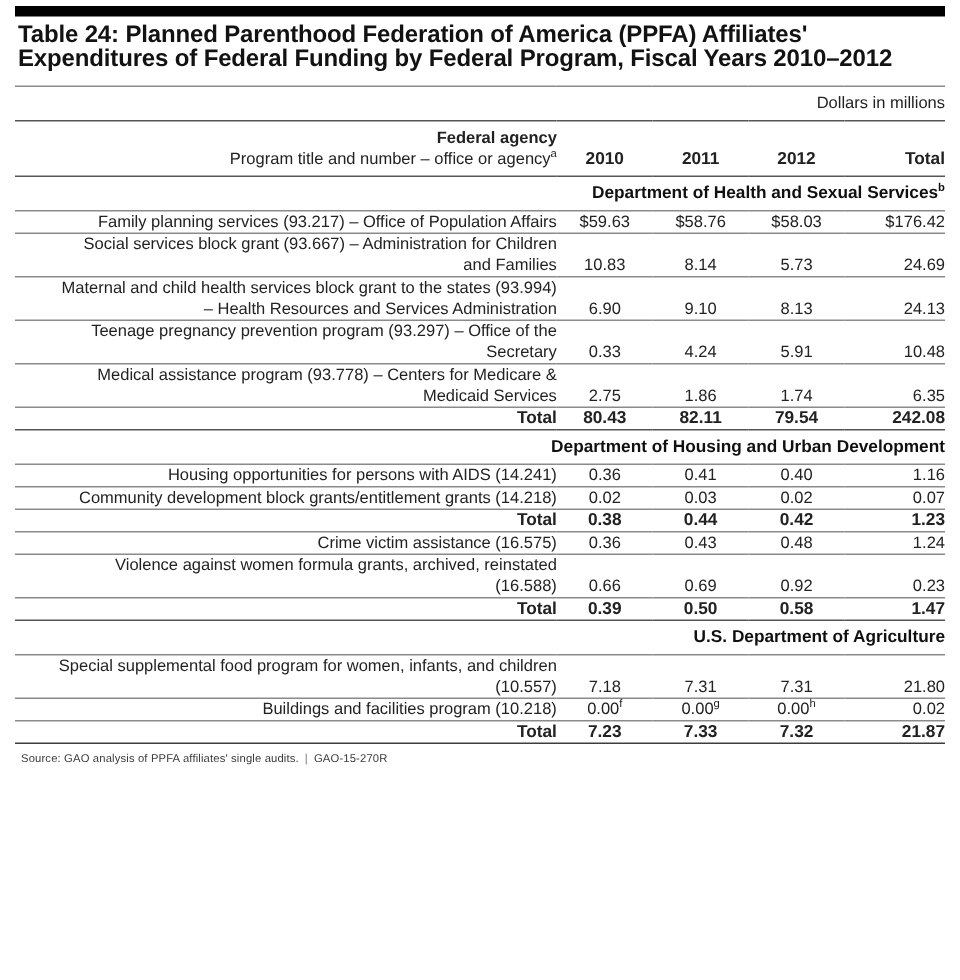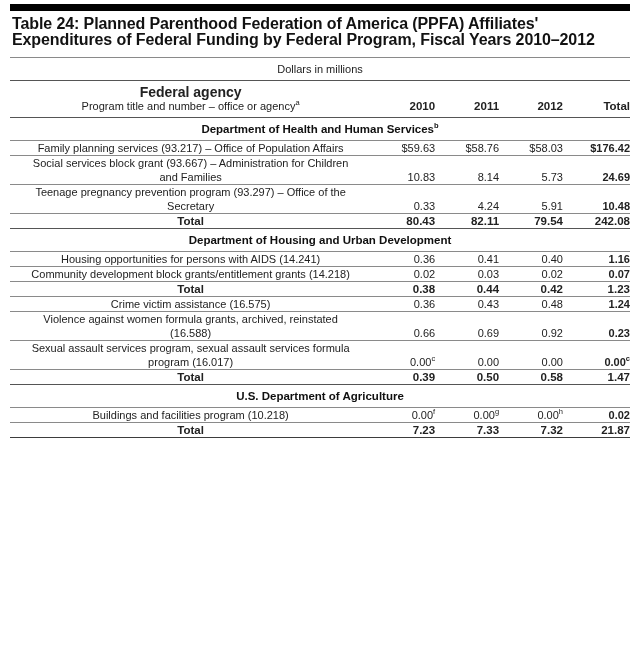--- a/index.html
+++ b/index.html
@@ -57,32 +57,32 @@
 
   
   col.c-label { width: 356px; }
   col.c-num   { width: 63px; }
   col.c-total { width: 66px; }
 
   .rule-top td      { border-top: 1px solid #8a8a8a; }
   .rule-thick td    { border-top: 1.6px solid #555555; }
 
   td.label {
+    text-align: right;
+    padding: 3px 6px 3px 4px;
+  }
+  td.num {
     text-align: center;
-    padding: 3px 6px 3px 4px;
-  }
-  td.num {
-    text-align: right;
     padding: 3px 6px 3px 2px;
     white-space: nowrap;
   }
   td.total-col {
     text-align: right;
     padding: 3px 2px 3px 2px;
-    font-weight: bold;
+    font-weight: normal;
     white-space: nowrap;
   }
 
   
   tr.section td {
     font-weight: bold;
     font-size: 11.5px;
     padding-top: 4px;
     padding-bottom: 4px;
     color: #101010;
@@ -103,21 +103,21 @@
     padding-top: 4px;
     padding-bottom: 4px;
     vertical-align: bottom;
   }
   tr.colhead td.label {
     font-weight: normal;
   }
   tr.colhead .agency-line {
     font-weight: bold;
     display: block;
-    font-size: 14px;
+    font-size: 11px;
     line-height: 14px;
   }
   tr.colhead .program-line {
     font-weight: normal;
     display: block;
     font-size: 11px;
     line-height: 14px;
   }
 
   
@@ -179,21 +179,21 @@
           <span class="agency-line">Federal agency</span>
           <span class="program-line"><span>Program title and number – office or agency</span><sup>a</sup></span>
         </td>
         <td class="num">2010</td>
         <td class="num">2011</td>
         <td class="num">2012</td>
         <td class="total-col" style="font-weight:bold">Total</td>
       </tr>
 
       <tr class="section rule-thick">
-        <td class="label" colspan="5"><span>Department of Health and Human Services</span><sup>b</sup></td>
+        <td class="label" colspan="5"><span>Department of Health and Sexual Services</span><sup>b</sup></td>
       </tr>
 
       <tr class="rule-top">
         <td class="label">
           <span class="two-line">Family planning services (93.217) – Office of Population Affairs</span>
         </td>
         <td class="num">$59.63</td>
         <td class="num">$58.76</td>
         <td class="num">$58.03</td>
         <td class="total-col">$176.42</td>
@@ -203,32 +203,52 @@
         <td class="label">
           <span class="two-line">Social services block grant (93.667) – Administration for Children</span>
           <span class="two-line">and Families</span>
         </td>
         <td class="num">10.83</td>
         <td class="num">8.14</td>
         <td class="num">5.73</td>
         <td class="total-col">24.69</td>
       </tr>
 
+      <tr class="rule-top">
+        <td class="label">
+          <span class="two-line">Maternal and child health services block grant to the states (93.994)</span>
+          <span class="two-line">– Health Resources and Services Administration</span>
+        </td>
+        <td class="num">6.90</td>
+        <td class="num">9.10</td>
+        <td class="num">8.13</td>
+        <td class="total-col">24.13</td>
+      </tr>
 
       <tr class="rule-top">
         <td class="label">
           <span class="two-line">Teenage pregnancy prevention program (93.297) – Office of the</span>
           <span class="two-line">Secretary</span>
         </td>
         <td class="num">0.33</td>
         <td class="num">4.24</td>
         <td class="num">5.91</td>
         <td class="total-col">10.48</td>
       </tr>
 
+      <tr class="rule-top">
+        <td class="label">
+          <span class="two-line">Medical assistance program (93.778) – Centers for Medicare &amp;</span>
+          <span class="two-line">Medicaid Services</span>
+        </td>
+        <td class="num">2.75</td>
+        <td class="num">1.86</td>
+        <td class="num">1.74</td>
+        <td class="total-col">6.35</td>
+      </tr>
 
       <tr class="subtotal rule-top">
         <td class="label">Total</td>
         <td class="num">80.43</td>
         <td class="num">82.11</td>
         <td class="num">79.54</td>
         <td class="total-col">242.08</td>
       </tr>
 
       <tr class="section rule-thick">
@@ -278,43 +298,43 @@
         <td class="label">
           <span class="two-line">Violence against women formula grants, archived, reinstated</span>
           <span class="two-line">(16.588)</span>
         </td>
         <td class="num">0.66</td>
         <td class="num">0.69</td>
         <td class="num">0.92</td>
         <td class="total-col">0.23</td>
       </tr>
 
-      <tr class="rule-top">
-        <td class="label">
-          <span class="two-line">Sexual assault services program, sexual assault services formula</span>
-          <span class="two-line">program (16.017)</span>
-        </td>
-        <td class="num"><span>0.00</span><sup>c</sup></td>
-        <td class="num">0.00</td>
-        <td class="num">0.00</td>
-        <td class="total-col"><span>0.00</span><sup>c</sup></td>
-      </tr>
 
       <tr class="subtotal rule-top">
         <td class="label">Total</td>
         <td class="num">0.39</td>
         <td class="num">0.50</td>
         <td class="num">0.58</td>
         <td class="total-col">1.47</td>
       </tr>
 
       <tr class="section rule-thick">
         <td class="label" colspan="5"><span>U.S. Department of Agriculture</span></td>
       </tr>
 
+      <tr class="rule-top">
+        <td class="label">
+          <span class="two-line">Special supplemental food program for women, infants, and children</span>
+          <span class="two-line">(10.557)</span>
+        </td>
+        <td class="num">7.18</td>
+        <td class="num">7.31</td>
+        <td class="num">7.31</td>
+        <td class="total-col">21.80</td>
+      </tr>
 
 
       <tr class="rule-top">
         <td class="label">
           <span class="two-line">Buildings and facilities program (10.218)</span>
         </td>
         <td class="num"><span>0.00</span><sup>f</sup></td>
         <td class="num"><span>0.00</span><sup>g</sup></td>
         <td class="num"><span>0.00</span><sup>h</sup></td>
         <td class="total-col">0.02</td>
@@ -325,14 +345,17 @@
         <td class="num">7.23</td>
         <td class="num">7.33</td>
         <td class="num">7.32</td>
         <td class="total-col">21.87</td>
       </tr>
 
     </tbody>
   </table>
 
   <div class="source-rule"></div>
+  <div class="source">
+    <span>Source: GAO analysis of PPFA affiliates' single audits.</span><span class="sep">|</span><span>GAO-15-270R</span>
+  </div>
 
 </div>
 
 </body></html>

